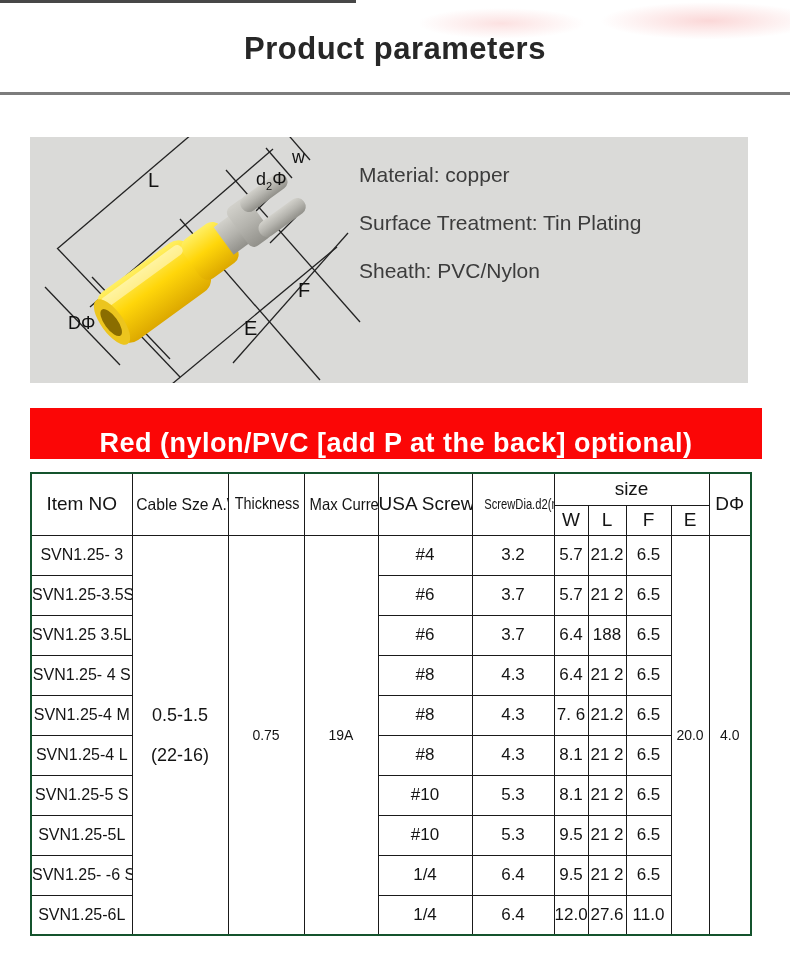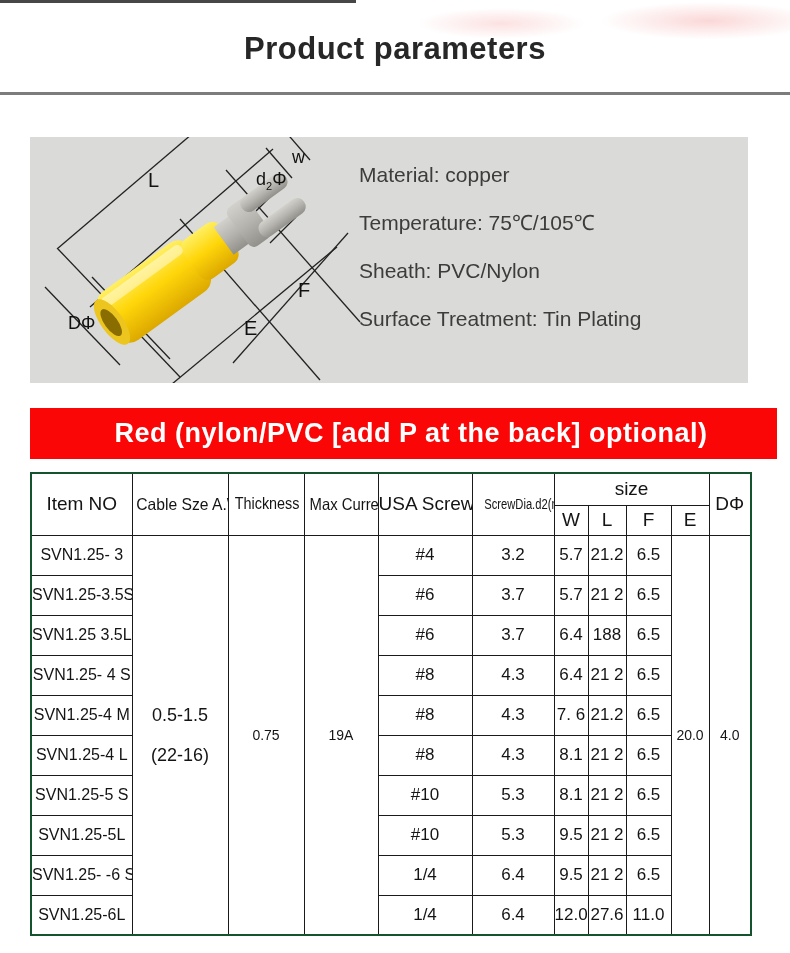--- a/index.html
+++ b/index.html
@@ -17,21 +17,21 @@
   .rule{position:absolute;top:92px;left:0;width:790px;height:3px;background:#7c7c7c;}
 
   
   .hero{position:absolute;top:137px;left:30px;width:718px;height:246px;background:#dadad8;overflow:hidden;}
   .hero svg{position:absolute;top:0;left:0;}
   .specs{position:absolute;top:14px;left:329px;}
   .spec-line{font-size:21px;line-height:48px;color:#3c3c3c;white-space:nowrap;}
 
   
   .banner{position:absolute;top:408px;left:30px;width:732px;height:51px;background:#fb0606;
-    display:flex;align-items:center;justify-content:center;padding-left:15px;}
+    display:flex;align-items:flex-end;justify-content:center;}
   .banner span{color:#ffffff;font-size:27px;font-weight:bold;letter-spacing:.5px;}
 
   
   .ptable{position:absolute;top:472px;left:30px;width:720px;border-collapse:collapse;
     table-layout:fixed;border:2px solid #14532d;}
   .ptable th,.ptable td{border:1px solid #1a1a1a;text-align:center;vertical-align:middle;
     padding:0;font-weight:normal;color:#141414;overflow:hidden;white-space:nowrap;}
   tr.h1{height:32px;} tr.h2{height:30px;} tr.dr{height:40px;}
   .th-lg{font-size:19px;}
   .td-item{font-size:16px;}
@@ -100,23 +100,22 @@
       <text x="262" y="26" font-size="18">w</text>
       <text x="226" y="48" font-size="18"><tspan>d</tspan><tspan dy="5" font-size="11">2</tspan><tspan dy="-5">Φ</tspan></text>
       <text x="268" y="160" font-size="20">F</text>
       <text x="214" y="198" font-size="20">E</text>
       <text x="38" y="192" font-size="18">DΦ</text>
     </g>
   </svg>
 
   <div class="specs">
     <div class="spec-line">Material: copper</div>
-    <div class="spec-line">Temperature: 75℃/105℃</div>
+    <div class="spec-line">Surface Treatment: Tin Plating</div>
     <div class="spec-line">Sheath: PVC/Nylon</div>
-    <div class="spec-line">Surface Treatment: Tin Plating</div>
   </div>
 </div>
 
 <div class="banner">
   <span>Red (nylon/PVC [add P at the back] optional)</span>
 </div>
 
 <table class="ptable">
   <colgroup>
     <col style="width:101px">

